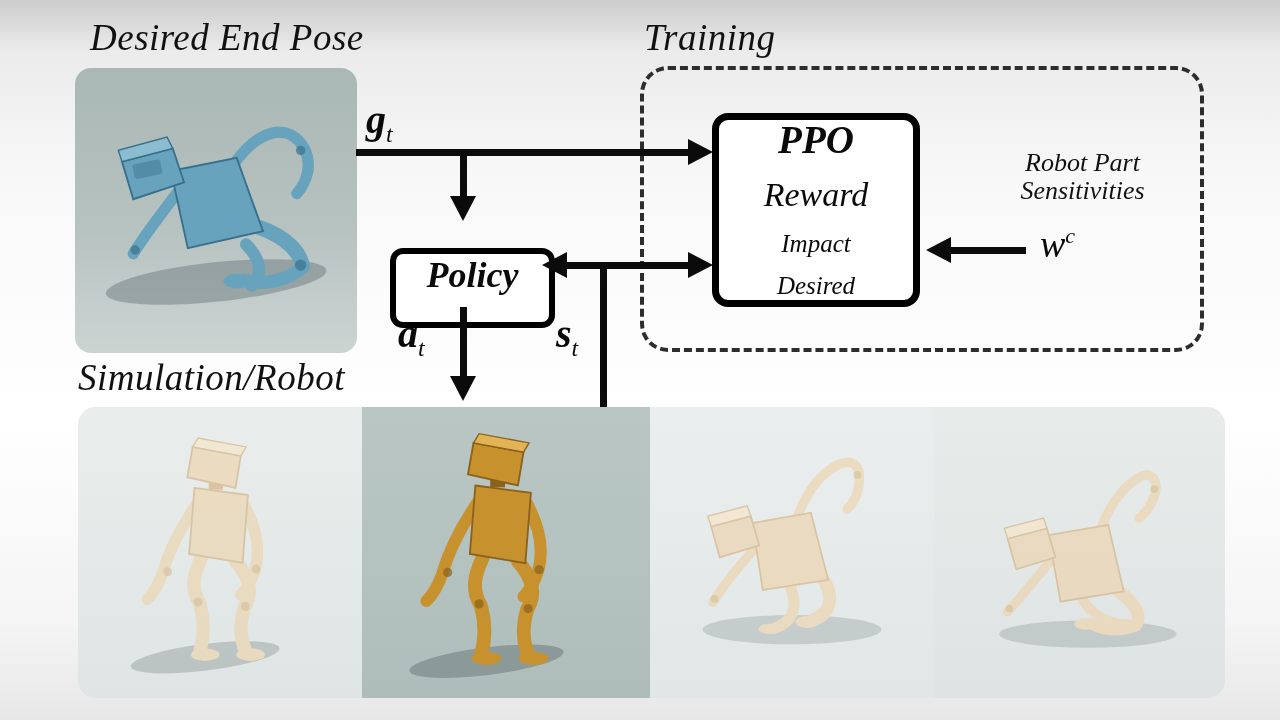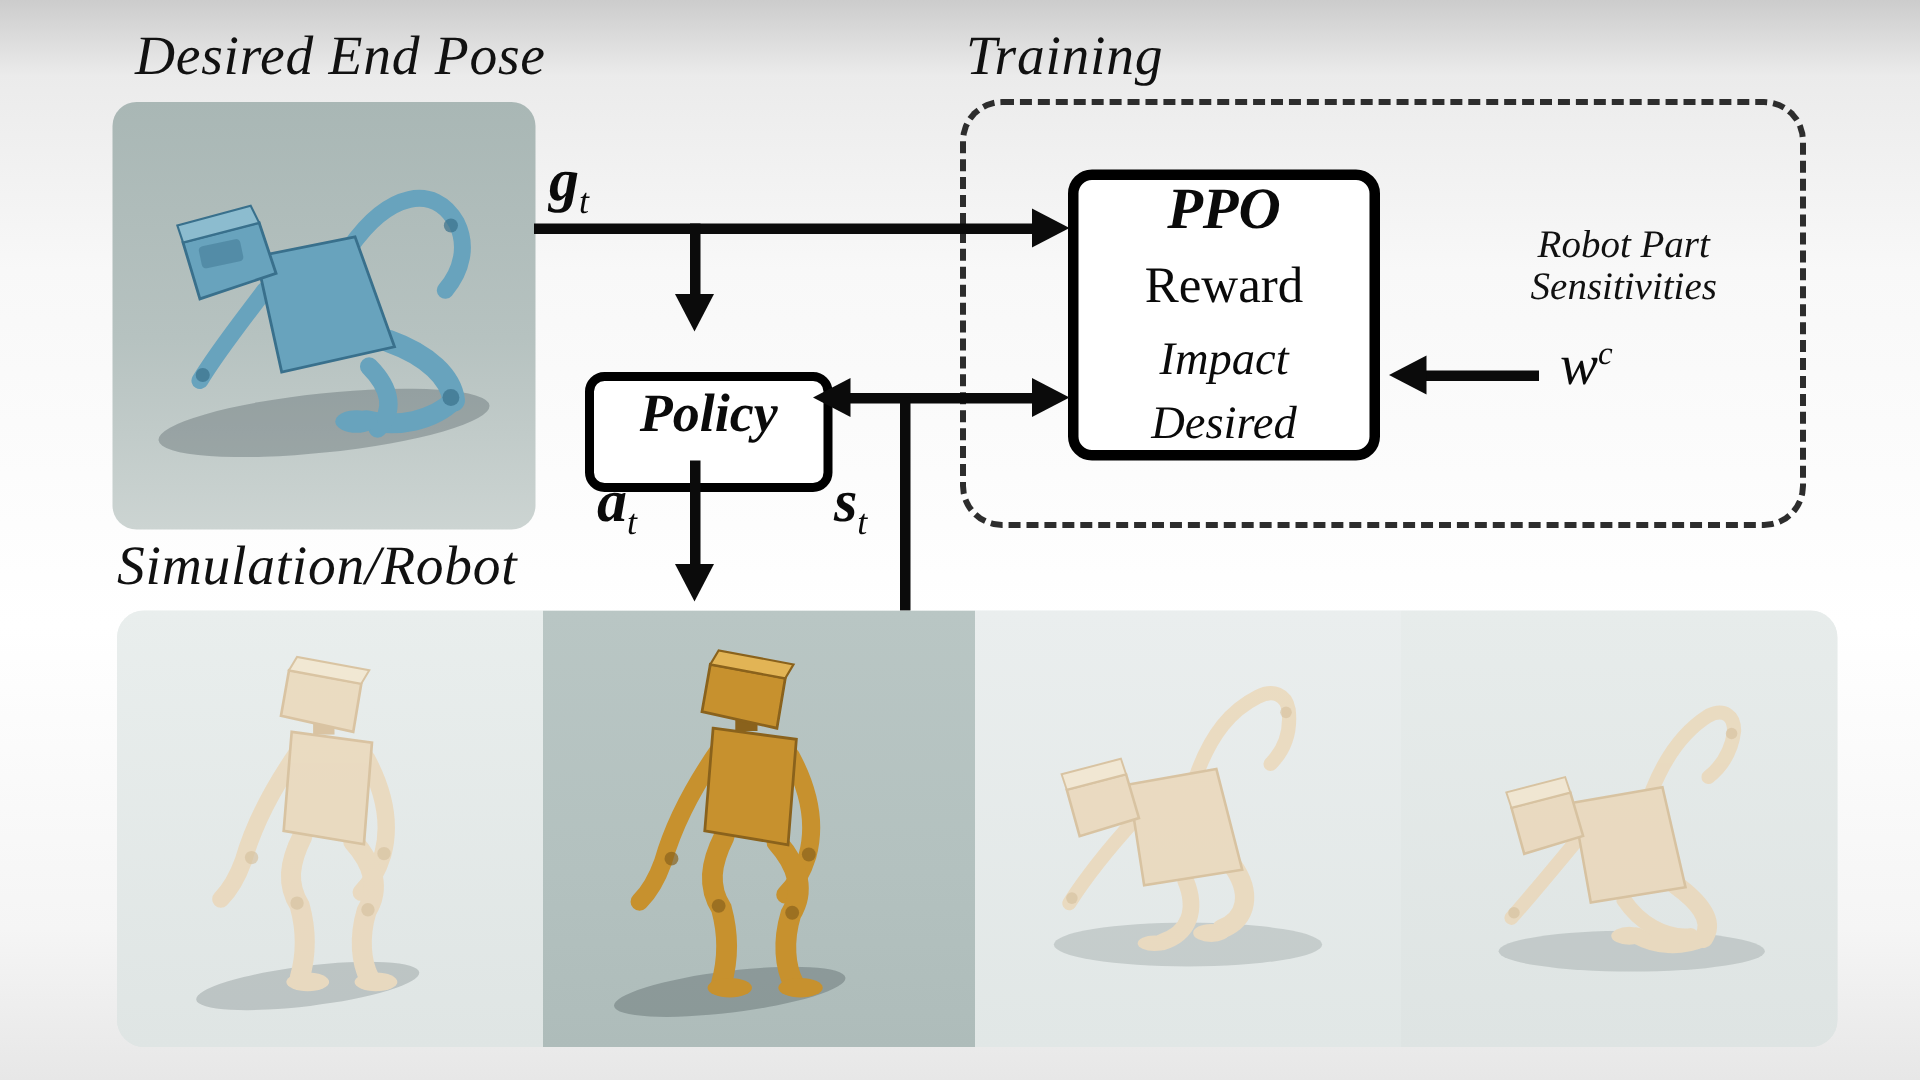--- a/index.html
+++ b/index.html
@@ -28,22 +28,22 @@
     border:4.5px dashed #2d2d2d; border-radius:28px; background:transparent;
   }
   
   .node{
     position:absolute; background:#fff; border:7px solid #000; border-radius:16px;
     display:flex; flex-direction:column; align-items:center; justify-content:space-between;
     color:#0a0a0a; text-align:center;
   }
   .ppo-box{ left:712px; top:113px; width:208px; height:194px; }
   .ppo-title{ font-size:39px; font-weight:bold; font-style:italic; line-height:1.05; }
-  .ppo-line1{ font-size:34px; line-height:1.25; }
-  .ppo-small{ font-size:31px; font-style:italic; line-height:1.12; }
+  .ppo-line1{ font-size:34px; font-style:italic; line-height:1.25; }
+  .ppo-small{ font-size:25px; font-style:italic; line-height:1.12; }
   .policy-box{ left:390px; top:228px; width:165px; height:80px; border-width:6.5px; border-radius:13px;margin-top:20px; }
   .policy-title{ font-size:36px; font-weight:bold; font-style:italic; }
   
   .sens-text{
     position:absolute; left:955px; top:149px; width:255px; text-align:center;
     font-style:italic; font-size:26px; line-height:1.07; color:#111;
   }
   .math-label{
     position:absolute; font-style:italic; font-weight:bold; font-size:40px; color:#0a0a0a;
     white-space:nowrap;

